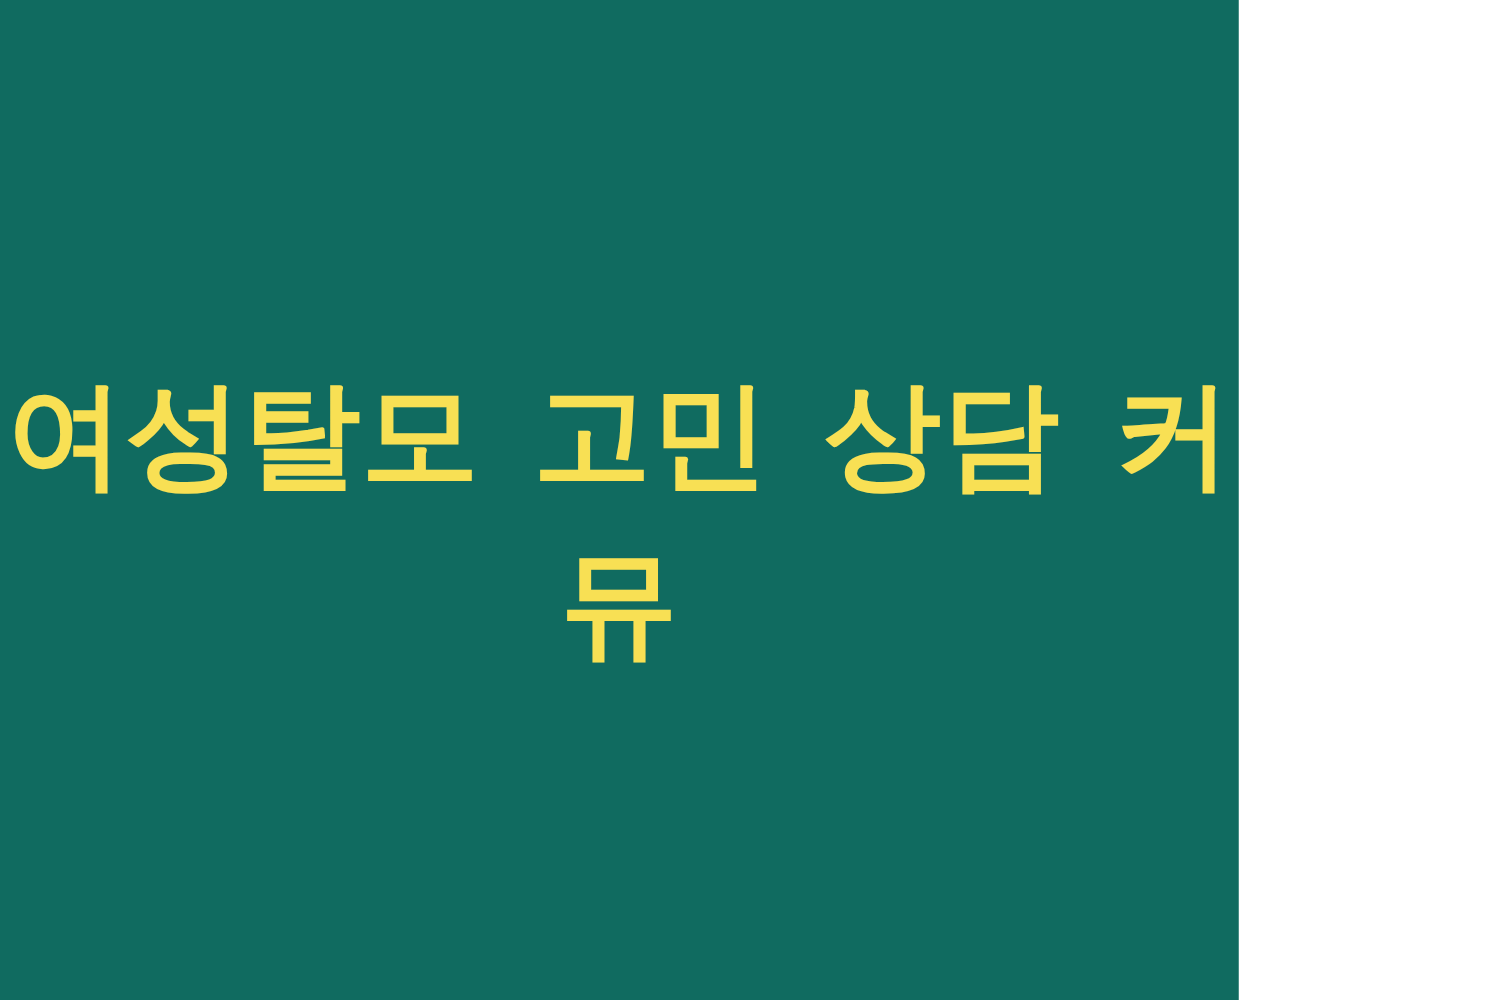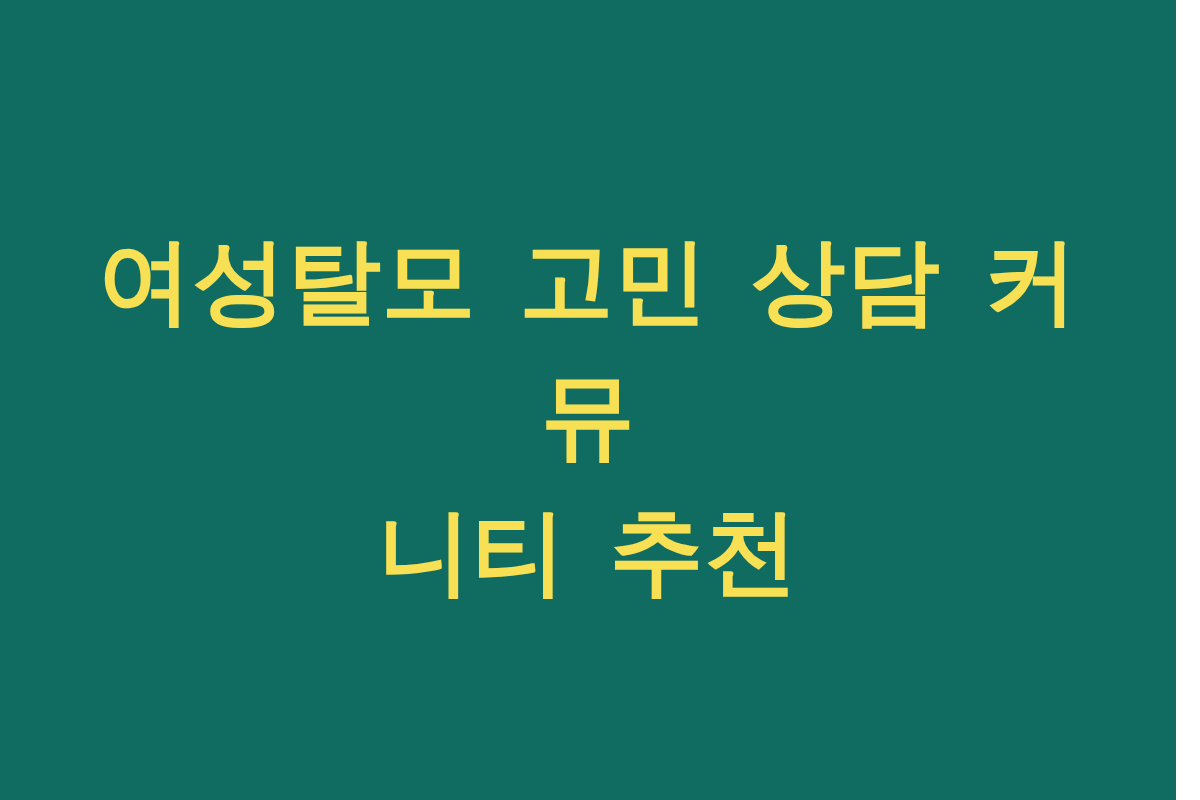--- a/index.html
+++ b/index.html
@@ -10,21 +10,21 @@
 
   body {
     width: 1200px;
     height: 800px;
     overflow: hidden;
     font-family: "DejaVu Sans", "Liberation Sans", sans-serif;
   }
 
   .banner {
     position: relative;
-    width: 1176px;
+    width: 991px;
     height: 800px;
     box-sizing: border-box;
     display: flex;
     align-items: center;
     justify-content: center;
     background: #106B60;
     overflow: hidden;
   }
 
   .banner-text-block {
@@ -55,17 +55,16 @@
 </style>
 </head>
 <body>
 
 <div class="banner" style="background: rgb(16, 107, 96);">
 
   <div class="banner-text-block">
 
     <h1 class="banner-title" style="color: rgb(248, 224, 84); font-size: 94px;">
       <span class="line">여성탈모 고민 상담 커뮤</span>
-      <span class="line">니티 추천</span>
     </h1>
 
   </div>
 </div>
 
 </body></html>

